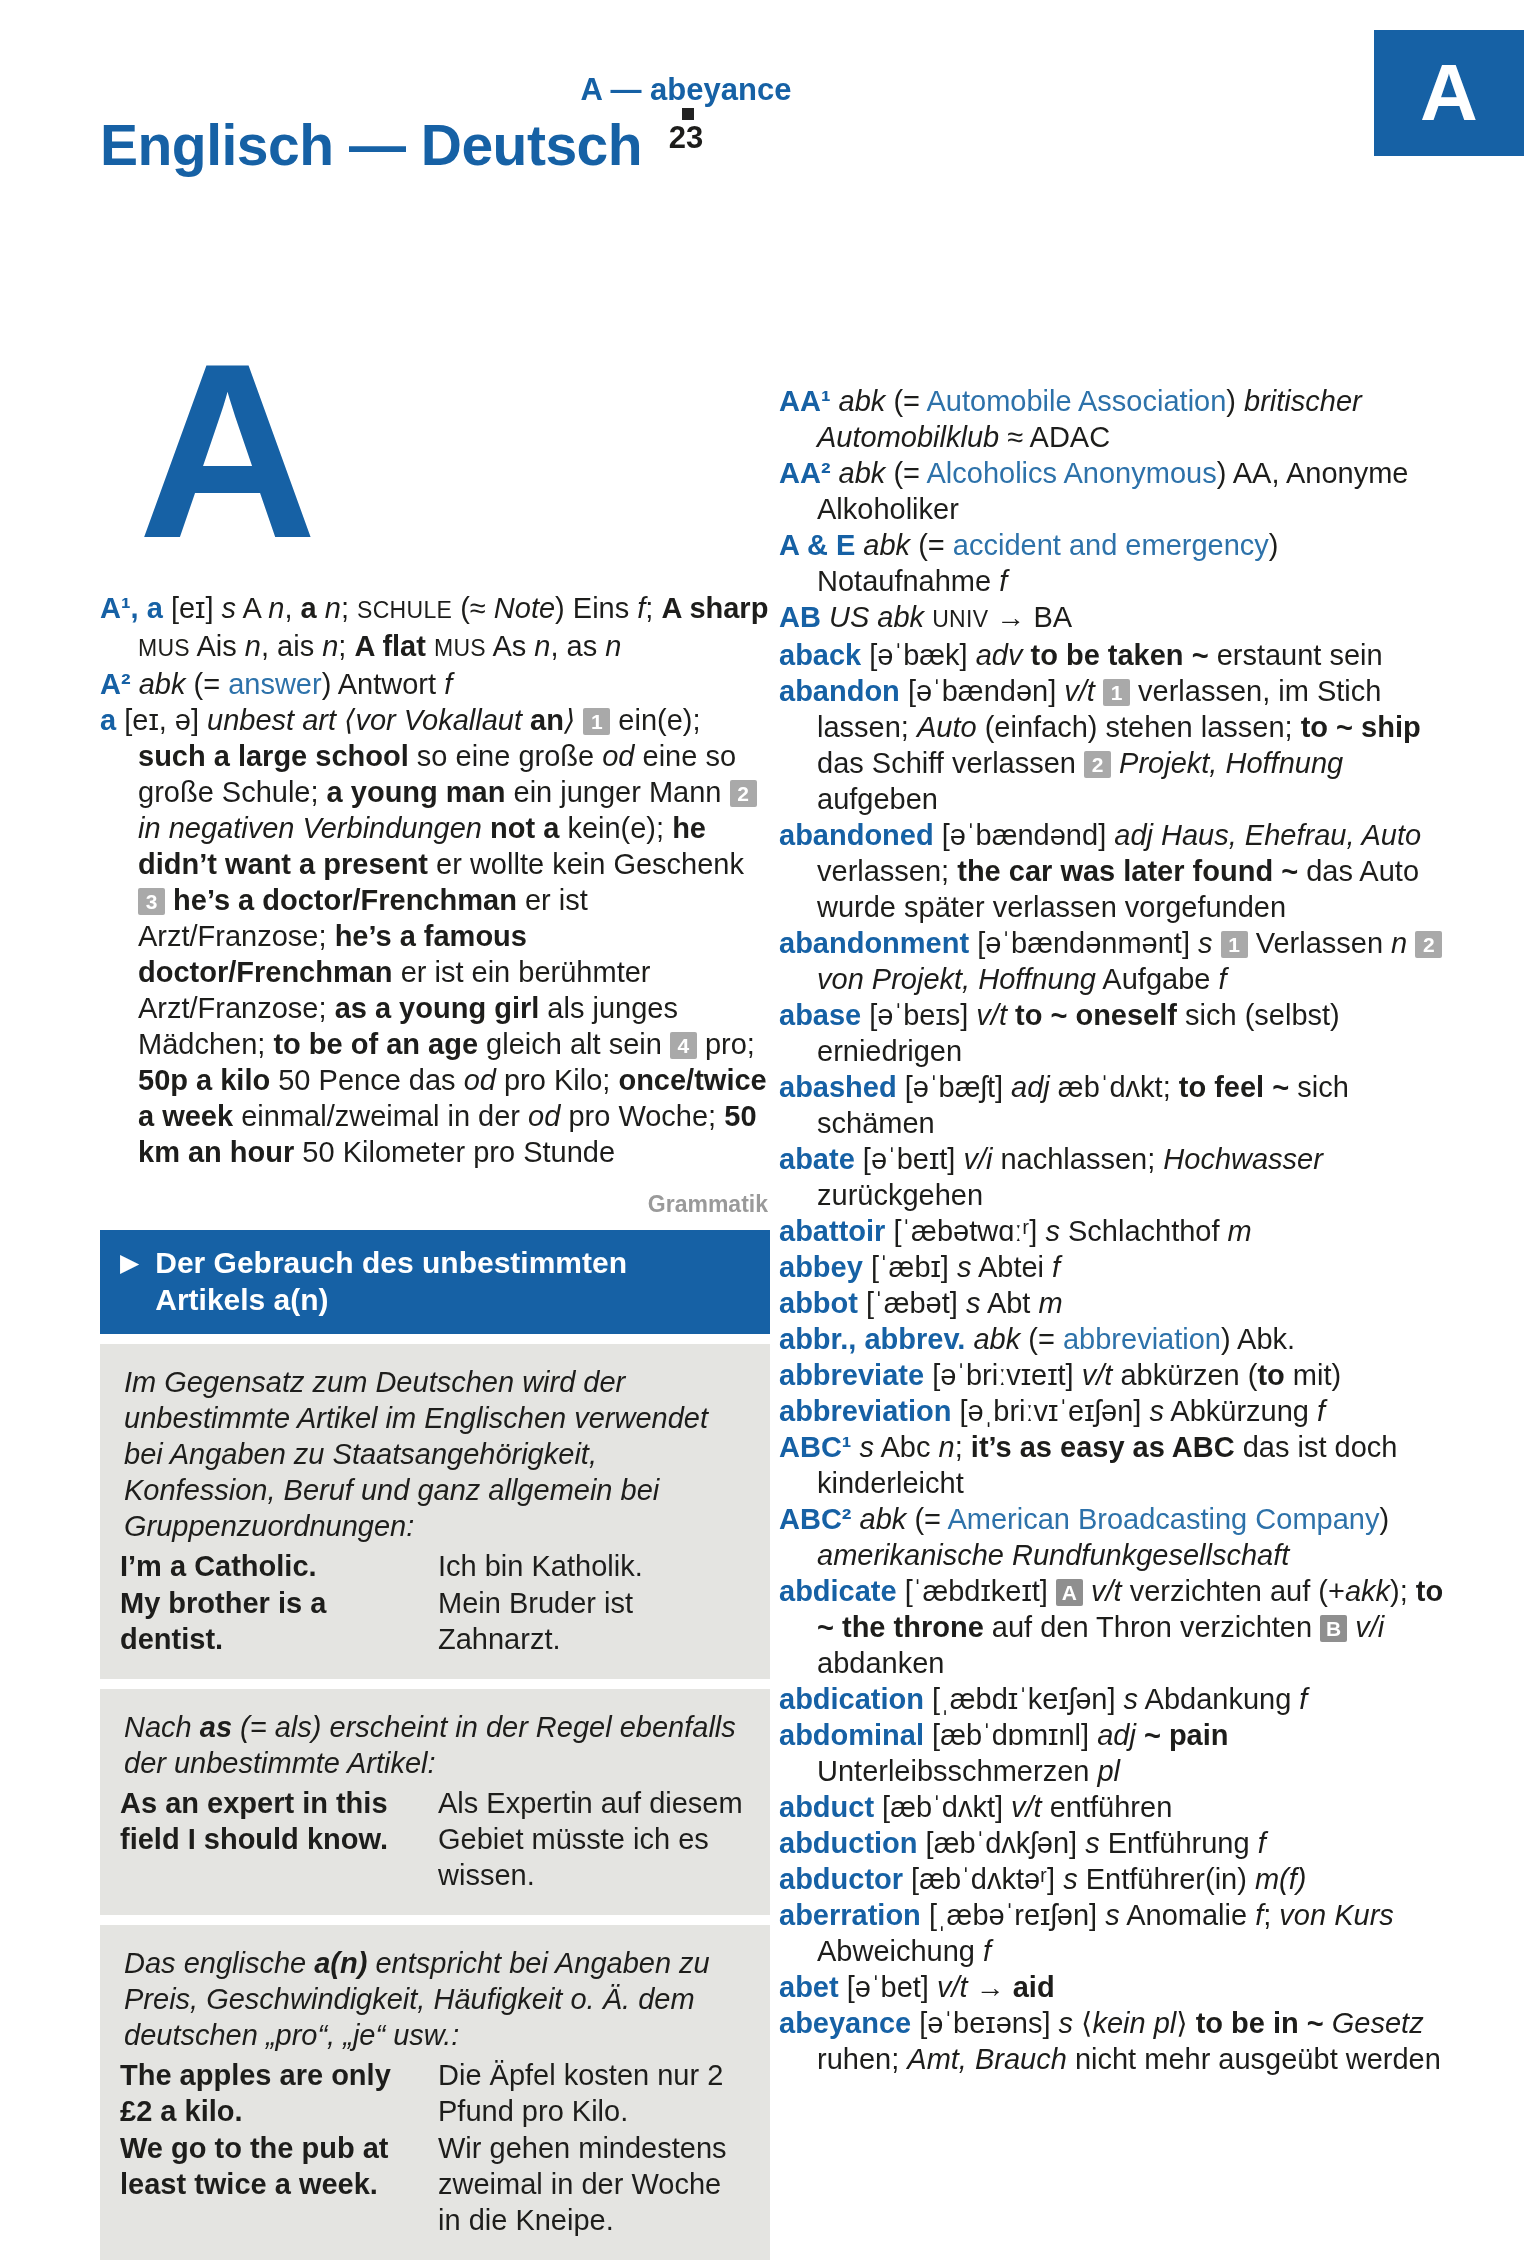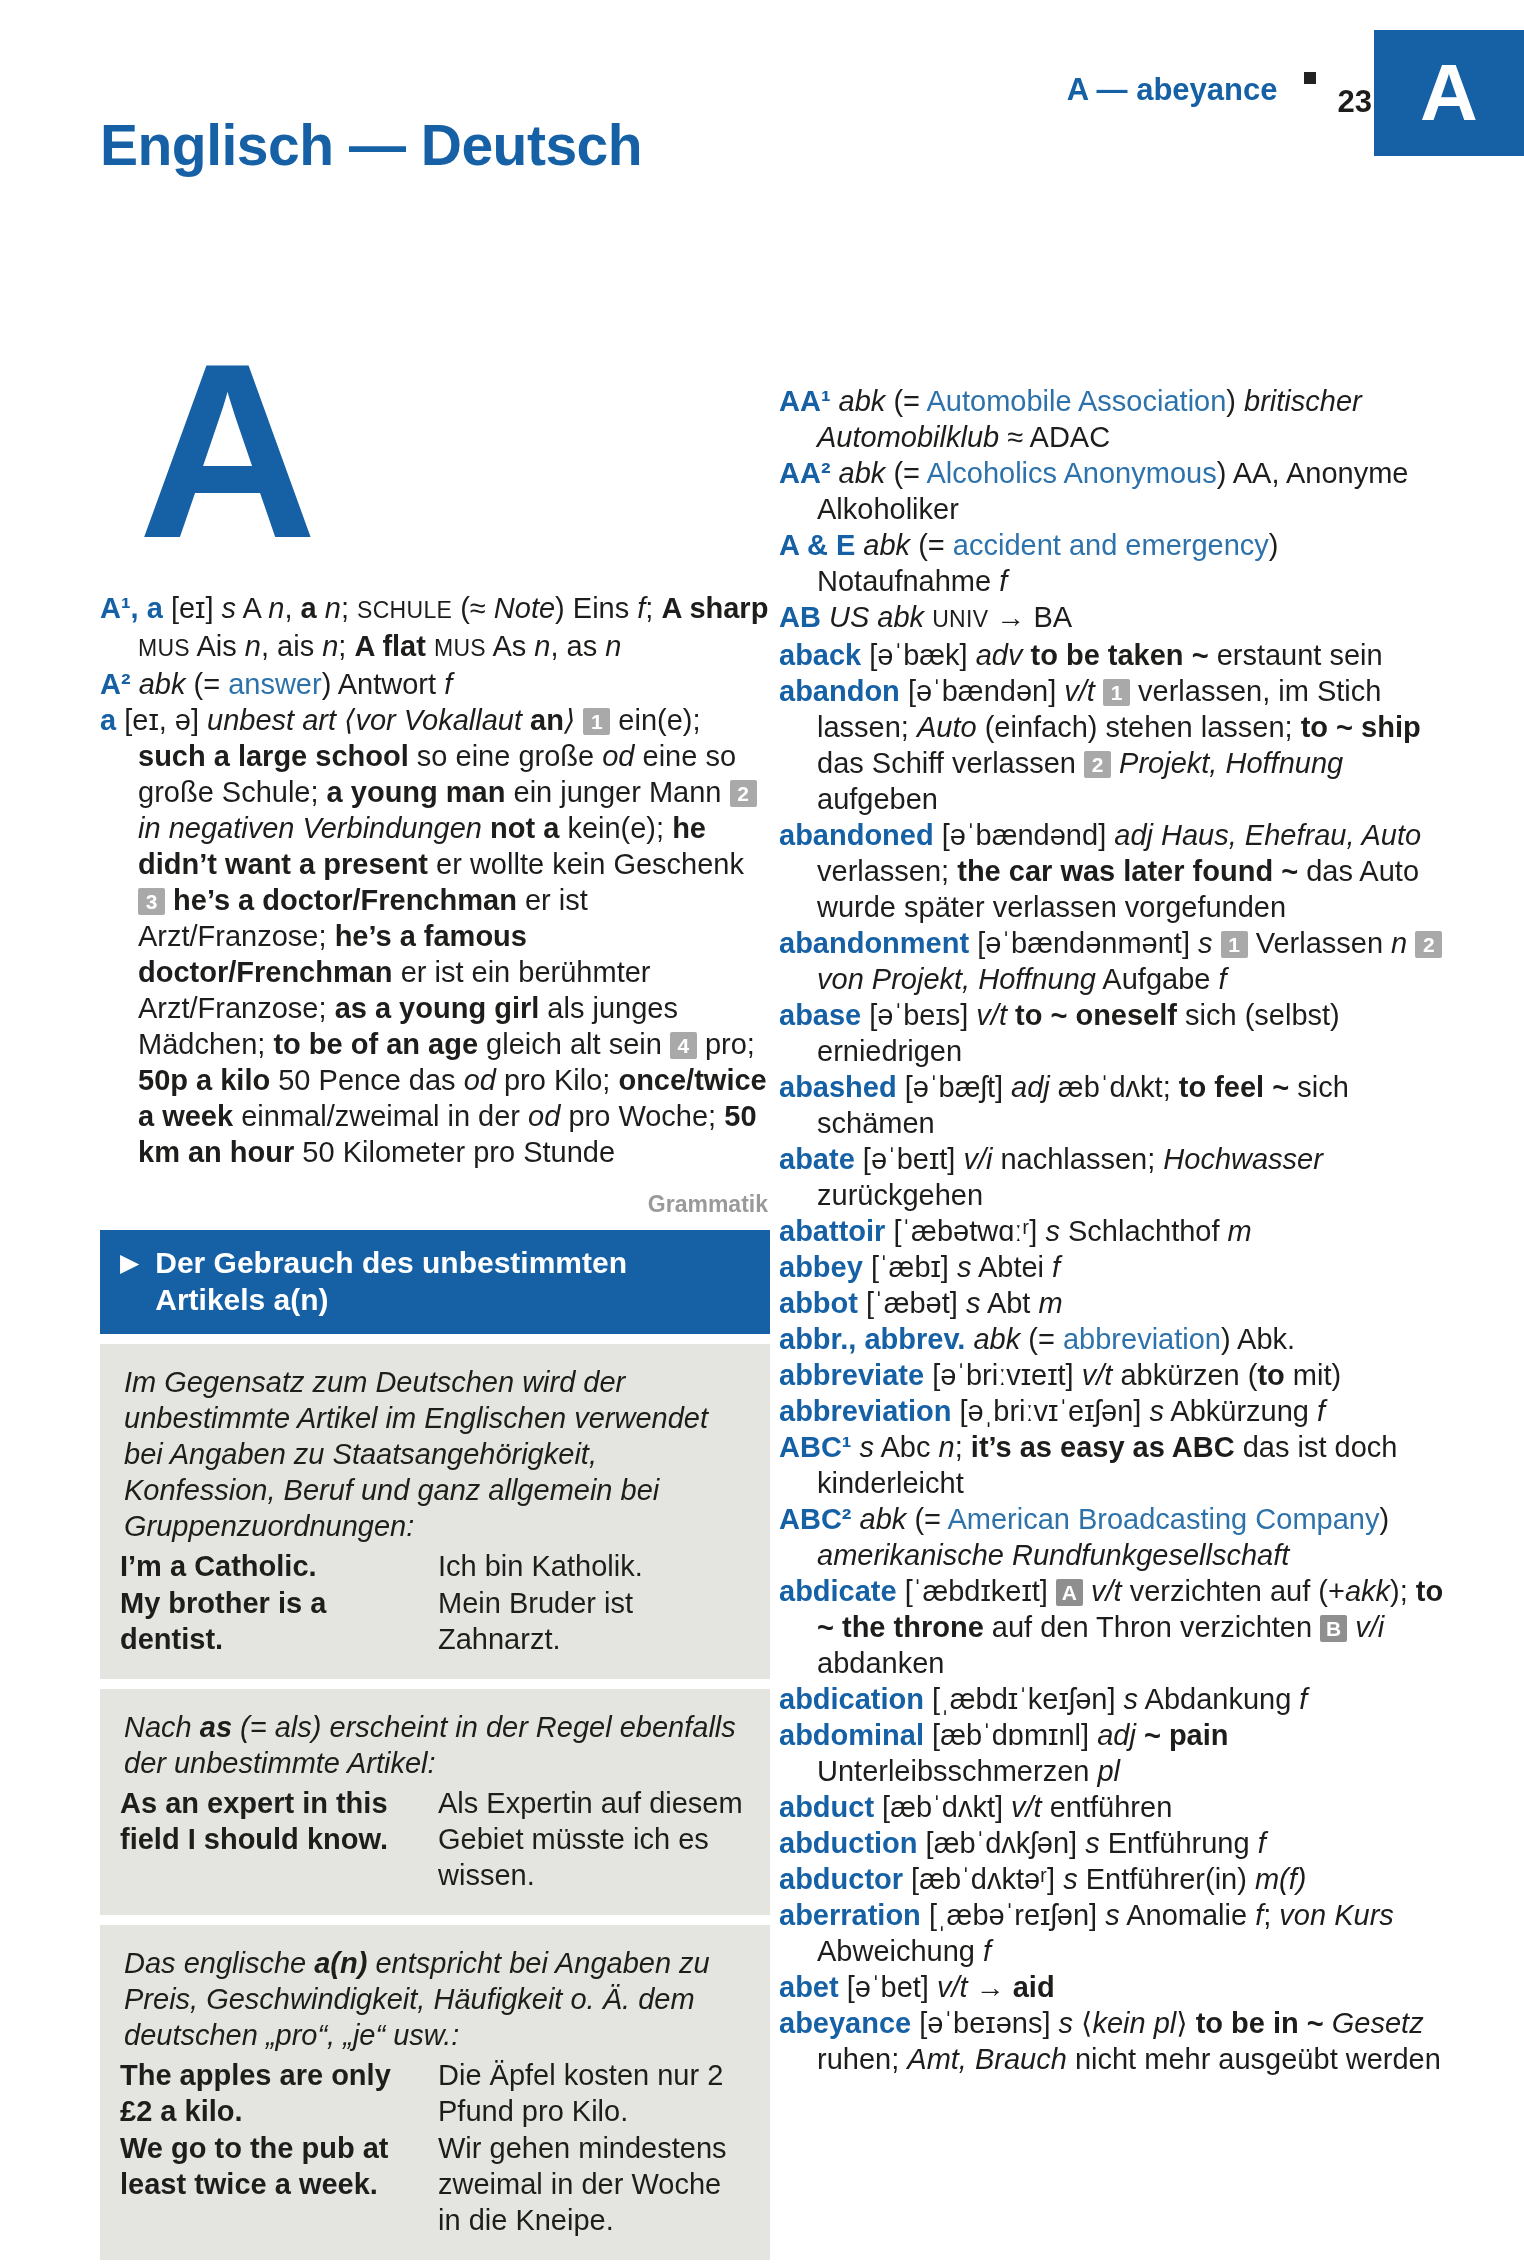--- a/index.html
+++ b/index.html
@@ -8,26 +8,26 @@
     font-family:"Liberation Sans","DejaVu Sans",sans-serif;color:var(--text,#1d1d1b);
   }
   
   .corner-tab{
     position:absolute;top:30px;right:0;width:150px;height:126px;
     background:var(--blue);display:flex;align-items:center;justify-content:center;
   }
   .corner-tab span{color:#fff;font-size:80px;font-weight:bold;line-height:1;}
   
   .running-head{
-    position:absolute;top:72px;left:16px;width:1356px;text-align:right;
-    display:flex;justify-content:flex-end;
+    position:absolute;top:72px;left:8px;width:1356px;text-align:right;
+    display:flex;justify-content:flex-end;align-items:center;flex-direction:column;
   }
   .running-head .guide{color:var(--blue);font-weight:bold;font-size:31px;}
   .running-head .bullet-square{display:inline-block;width:12px;height:12px;background:#222;margin:0 22px 0 26px;}
-  .running-head .pageno{font-weight:bold;font-size:31px;color:#1d1d1b;margin-top:12px;}
+  .running-head .pageno{font-weight:bold;font-size:31px;color:#1d1d1b;}
   
   .title{
     position:absolute;left:100px;top:112px;margin:0;color:var(--blue);
     font-size:57px;font-weight:bold;letter-spacing:-0.5px;
   }
   
   .col{position:absolute;font-size:29px;line-height:36px;}
   .col-left{left:100px;top:352px;width:670px;}
   .col-right{left:779px;top:383px;width:674px;}
   

